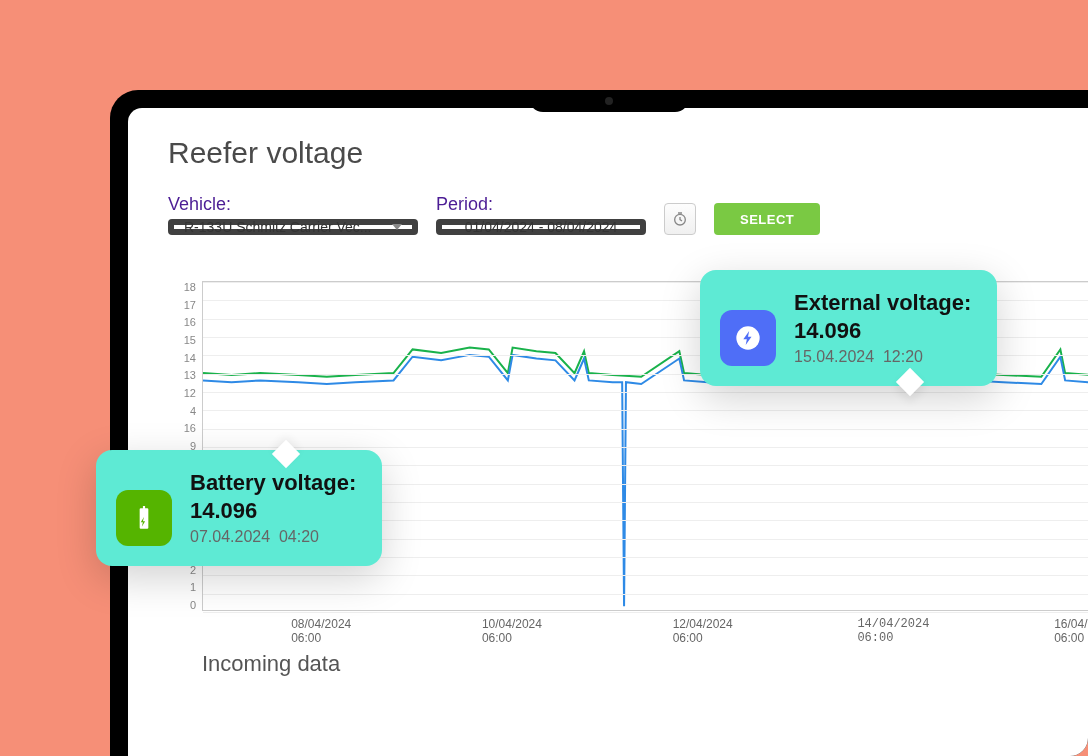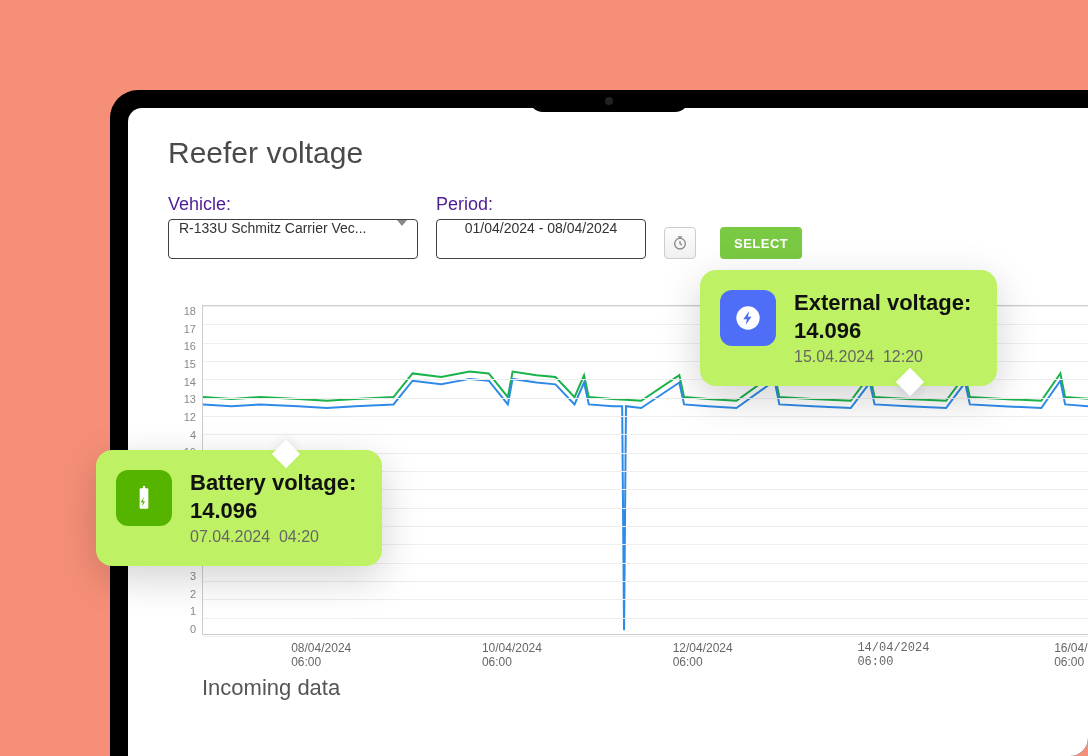--- a/index.html
+++ b/index.html
@@ -53,29 +53,29 @@
   .title {
     font-size: 30px;
     color: #4a4a4a;
     font-weight: 400;
     margin-bottom: 24px;
   }
   .filters { display: flex; gap: 18px; align-items: flex-end; }
   .field { display: flex; flex-direction: column; gap: 4px; }
   .field-label { font-size: 18px; color: #4c1d95; }
   .select, .dateinput {
-    height: 40px;
-    border: 1px solid #404040;
+    height: 16px;
+    border: 6px solid #404040;
     border-radius: 4px;
     background: #fff;
     font-size: 14px;
     color: #333;
     padding: 0 10px;
     display: flex;
-    align-items: flex-start;
+    align-items: center;
     justify-content: space-between;
     gap: 10px;
   }
   .select { width: 250px; }
   .dateinput { width: 210px; justify-content: center; }
   .caret {
     width: 0; height: 0;
     border-left: 5px solid transparent;
     border-right: 5px solid transparent;
     border-top: 6px solid #888;
@@ -83,29 +83,28 @@
   .clockbtn {
     width: 32px; height: 32px;
     border: 1px solid #ccc;
     border-radius: 4px;
     background: linear-gradient(#fdfdfd,#f0f0f0);
     display: flex; align-items: center; justify-content: center;
     color: #888;
   }
   .selectbtn {
     height: 32px;
-    padding: 0 14px;
+    padding: 0 26px;
     background: #7ac943;
     color: #fff;
     font-weight: 700;
     font-size: 13px;
     border: none;
     border-radius: 4px;
     letter-spacing: .5px;
-    margin-left: 6px;
   }
 
   .chart-area {
     position: relative;
     margin-top: 46px;
     height: 330px;
     display: flex;
   }
   .ylabels {
     width: 34px;
@@ -138,28 +137,28 @@
   .xlabel { text-align: left; line-height: 1.2; }
   .section-label {
     margin-left: 34px;
     margin-top: 8px;
     font-size: 22px;
     color: #555;
   }
 
   .tooltip {
     position: absolute;
-    background: #bef264;
+    background: #5eead4;
     border-radius: 16px;
     box-shadow: 0 12px 40px rgba(0,0,0,.18);
     display: flex;
     gap: 18px;
     padding: 20px 26px 20px 20px;
     z-index: 50;
-    align-items: flex-start;
+    align-items: flex-end;
   }
   .tooltip::after {
     content: "";
     position: absolute;
     width: 20px; height: 20px;
     background: #fff;
     transform: rotate(45deg);
     box-shadow: 4px 4px 10px rgba(0,0,0,.08);
   }
   .tooltip.battery { left: 96px; top: 450px; }

